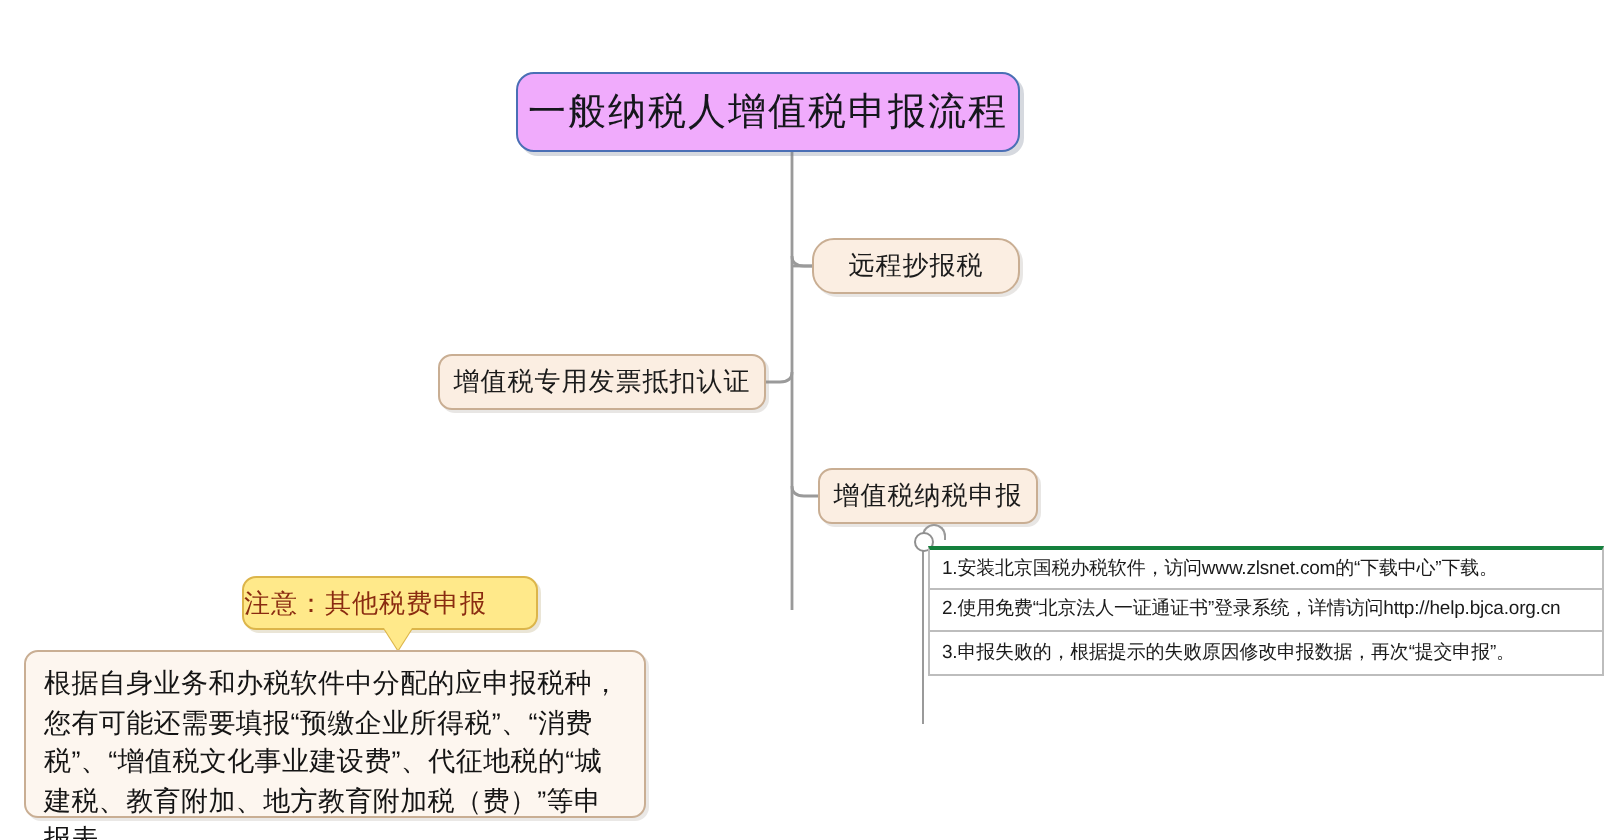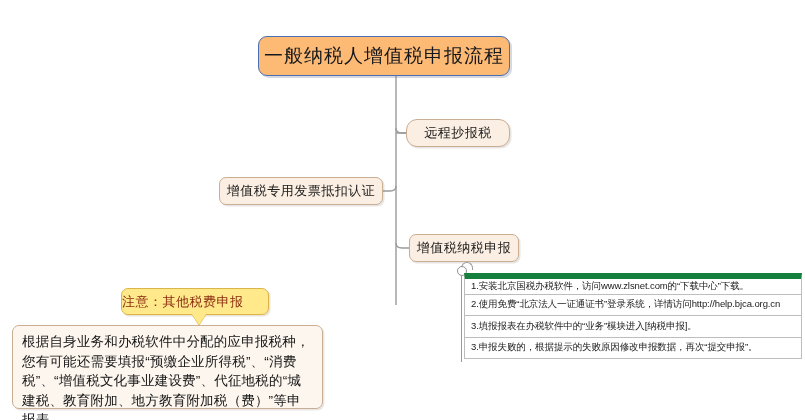--- a/index.html
+++ b/index.html
@@ -30,21 +30,21 @@
   }
 
   
   .node-root {
     position: absolute;
     left: 258px;
     top: 36px;
     width: 252px;
     height: 40px;
     box-sizing: border-box;
-    background: #fdba74;
+    background: #f0abfc;
     border: 1.5px solid #4a6fb5;
     border-radius: 9px;
     display: flex;
     align-items: center;
     justify-content: center;
     box-shadow: 2px 2px 0 rgba(120,130,150,0.30);
   }
   .node-root .label {
     font-size: 19px;
     letter-spacing: 1px;
@@ -108,21 +108,21 @@
     box-sizing: border-box;
     height: 21.5px;
     border: 1px solid #bdbdbd;
     border-top: none;
     background: #ffffff;
     display: flex;
     align-items: center;
     padding-left: 6px;
     overflow: hidden;
   }
-  .detail-row:first-child { border-top: 6px solid #15803d; }
+  .detail-row:first-child { border-top: 2px solid #15803d; }
   .detail-row .label {
     font-size: 9.5px;
     color: #1a1a1a;
     white-space: nowrap;
     letter-spacing: -0.1px;
   }
   
   #detail-spine {
     position: absolute;
     left: 461px;
@@ -241,23 +241,20 @@
   <div id="detail-bullet"></div>
 
   <div id="detail-list">
     <div class="detail-row">
       <span class="label">1.安装北京国税办税软件，访问www.zlsnet.com的“下载中心”下载。</span>
     </div>
     <div class="detail-row">
       <span class="label">2.使用免费“北京法人一证通证书”登录系统，详情访问http://help.bjca.org.cn</span>
     </div>
     <div class="detail-row">
-      <span class="label">3.填报报表在办税软件中的“业务”模块进入[纳税申报]。</span>
-    </div>
-    <div class="detail-row">
       <span class="label">3.申报失败的，根据提示的失败原因修改申报数据，再次“提交申报”。</span>
     </div>
   </div>
 
   <div id="note-callout">
     <span class="label">注意：其他税费申报</span>
   </div>
   <div id="note-tail"></div>
 
   <div id="note-body">

